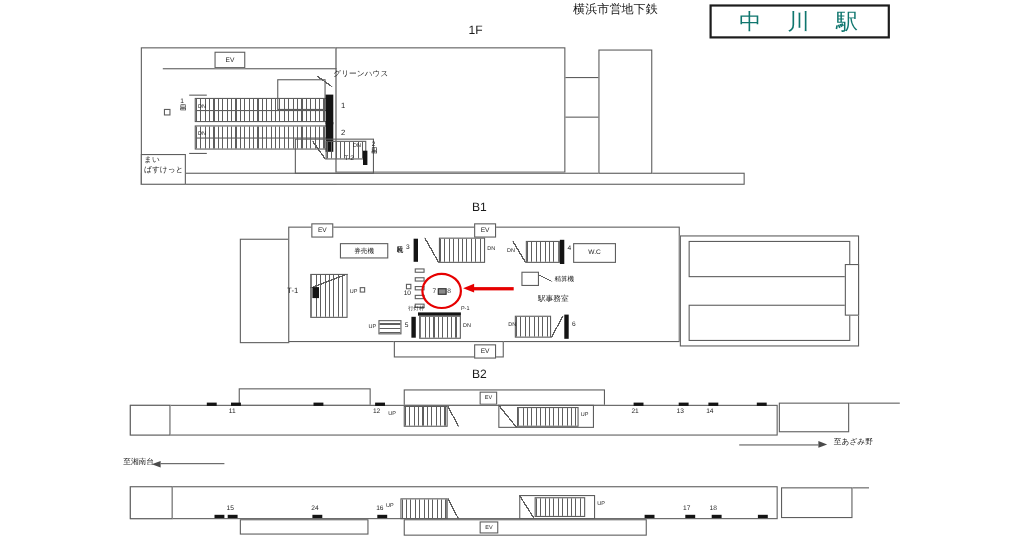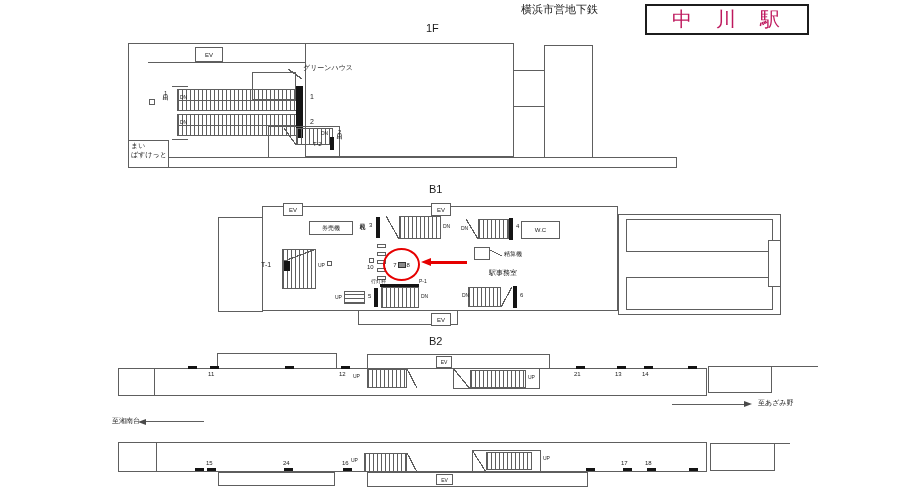--- a/index.html
+++ b/index.html
@@ -20,21 +20,21 @@
   .diag{position:absolute;background:linear-gradient(to top right,transparent calc(50% - .6px),
         #5e5e5e calc(50% - .6px),#5e5e5e calc(50% + .6px),transparent calc(50% + .6px))}
   .diagb{position:absolute;background:linear-gradient(to bottom right,transparent calc(50% - .6px),
         #5e5e5e calc(50% - .6px),#5e5e5e calc(50% + .6px),transparent calc(50% + .6px))}
   .lbl{position:absolute;font-size:7px;line-height:1.1;white-space:pre;color:#1c1c1c}
   .s5{font-size:5px}.s6{font-size:6px}.s11{font-size:11px}
   .vert{writing-mode:vertical-rl;text-orientation:upright}
   .cc{display:flex;align-items:center;justify-content:center}
   .title-box{position:absolute;left:645px;top:4px;width:164px;height:31px;border:2px solid #1c1c1c;
              box-sizing:border-box;display:flex;align-items:center;justify-content:center}
-  .title-box span{font-size:20px;letter-spacing:2px;color:#be185d}
+  .title-box span{font-size:20px;letter-spacing:2px;color:#0f766e}
   .circle{position:absolute;left:383px;top:248px;width:37px;height:33px;border:2.5px solid #e60000;
           border-radius:50%;box-sizing:border-box;display:flex;align-items:center;justify-content:center;gap:1px}
   .circle .n{font-size:6px;color:#222}
   .lightbox{display:inline-block;width:6px;height:4px;border:1px solid #333;background:#8a8a8a}
   .tri-red{position:absolute;width:0;height:0;border-style:solid;
            border-width:4.5px 10px 4.5px 0;border-color:transparent #e60000 transparent transparent}
   .redline{position:absolute;background:#e60000;height:3px}
   .tri-l{position:absolute;width:0;height:0;border-style:solid;border-width:3px 8px 3px 0;
          border-color:transparent #4a4a4a transparent transparent}
   .tri-r{position:absolute;width:0;height:0;border-style:solid;border-width:3px 0 3px 8px;

